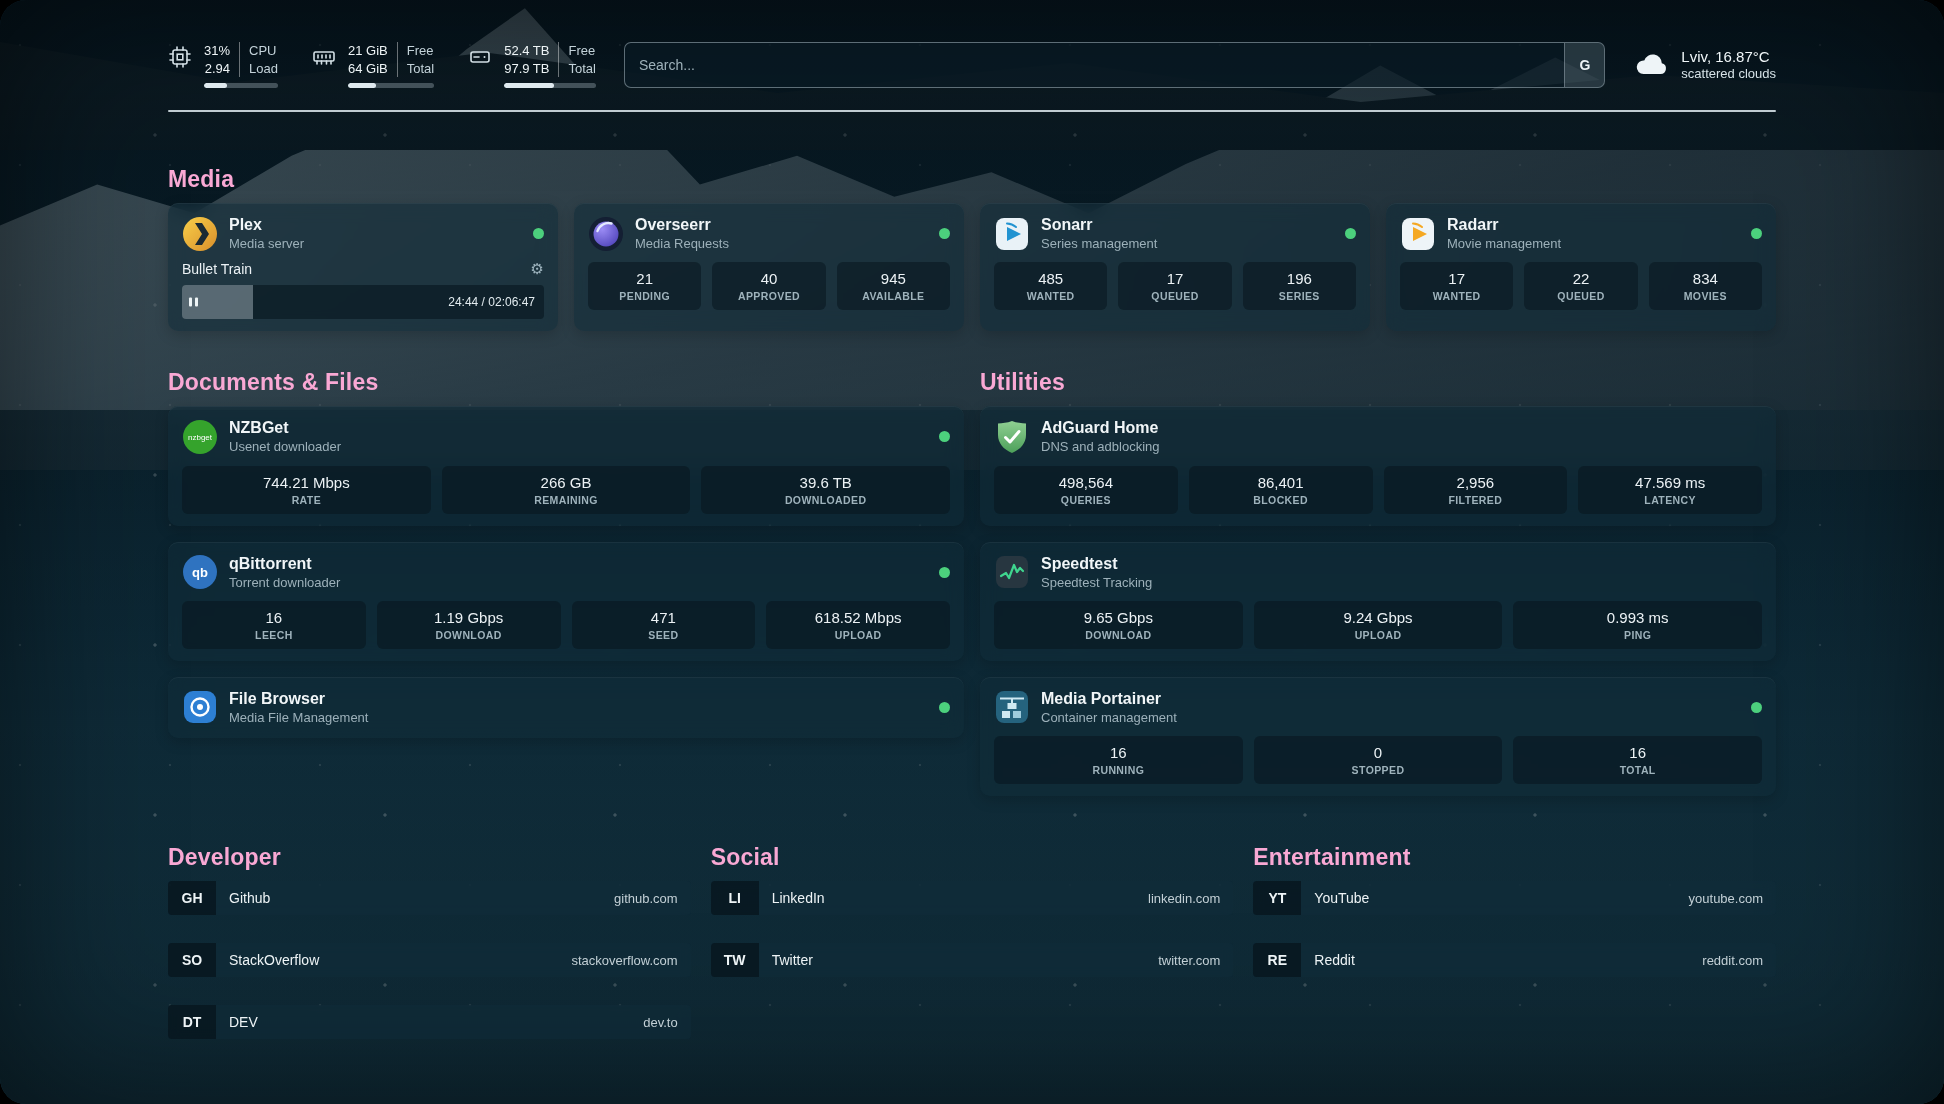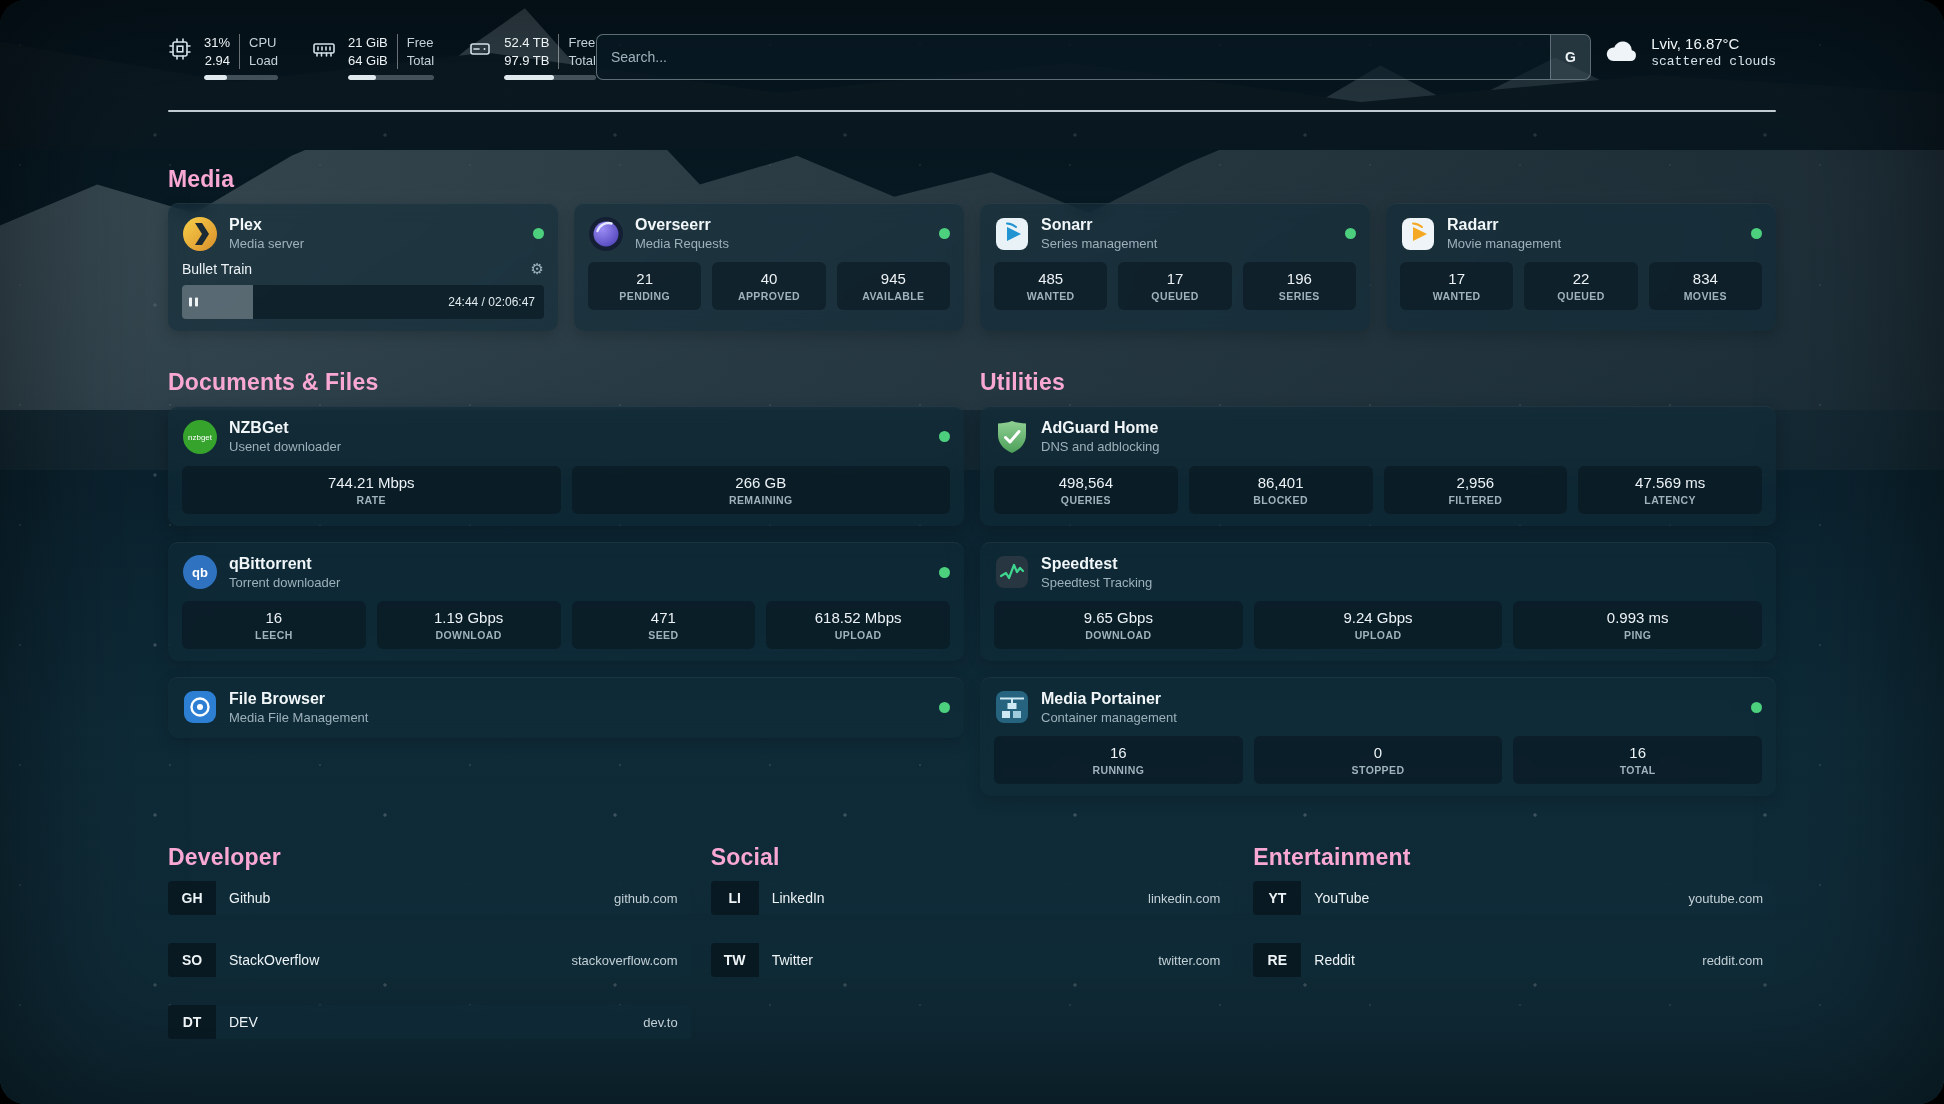--- a/index.html
+++ b/index.html
@@ -41,21 +41,21 @@
     background-size: 230px 170px, 150px 120px;
     background-position: 40px 50px, 95px 105px;
   }
   .tint { background: linear-gradient(180deg, rgba(6,20,28,.70) 0%, rgba(8,28,38,.52) 35%, rgba(10,34,46,.42) 65%, rgba(7,24,33,.50) 100%); }
   .vignette { box-shadow: inset 0 0 160px rgba(0,0,0,.55); pointer-events: none; }
 
   
   .content { position: absolute; inset: 0; padding: 34px 168px 0; }
 
   
-  .topbar { display: flex; align-items: flex-start; height: 62px; }
+  .topbar { display: flex; align-items: center; gap: 28px; height: 62px; }
   .resources { display: flex; gap: 34px; flex: none; }
   .resource { display: flex; gap: 12px; align-items: flex-start; }
   .res-icon { width: 24px; height: 24px; color: #d4e0e6; flex: none; margin-top: 3px; }
   .res-icon svg { display: block; }
   .res-body { display: flex; flex-direction: column; }
   .res-row { display: flex; align-items: stretch; gap: 9px; }
   .res-col { display: flex; flex-direction: column; font-size: 13px; line-height: 1.35; }
   .res-col.vals { align-items: flex-end; color: #eef4f6; }
   .res-col.labs { align-items: flex-start; color: #c3d2d9; }
   .res-sep { width: 1px; background: rgba(255,255,255,.4); }
@@ -67,21 +67,21 @@
   .search input { flex: 1; background: transparent; border: none; outline: none;
     color: #eef4f6; font-size: 14px; padding: 0 14px; font-family: inherit; }
   .search input::placeholder { color: #9fb2ba; }
   .search-btn { width: 40px; border: none; border-left: 1px solid rgba(200,215,225,.35);
     background: rgba(200,215,225,.16); color: #eef4f6; font-size: 14px; font-weight: bold; cursor: pointer; }
 
   .weather { margin-left: auto; display: flex; align-items: center; gap: 12px; flex: none; }
   .weather-icon { width: 36px; height: 36px; color: #eef4f7; }
   .weather-text { display: flex; flex-direction: column; line-height: 1.3; }
   .weather-loc { font-size: 15px; color: #f0f6f8; }
-  .weather-cond { font-size: 13px; color: #d6e2e7; font-family: Liberation Mono, monospace; }
+  .weather-cond { font-size: 13px; color: #d6e2e7; }
 
   .divider { margin-top: 14px; height: 2px; background: rgba(225,236,241,.85); border-radius: 1px; }
 
   
   .section-title { font-size: 23px; font-weight: 600; color: #f9a8d4; margin-bottom: 10px; letter-spacing: .2px; }
   .media-section { margin-top: 54px; }
   .media-grid { display: grid; grid-template-columns: repeat(4,1fr); gap: 16px; }
 
   .card {
     background: rgba(16,44,57,.55); border-radius: 10px; padding: 12px 14px;
@@ -407,20 +407,24 @@
               <span class="status-dot"></span>
             </div>
             <div class="tiles">
               <div class="tile">
                 <span class="tile-value">744.21 Mbps</span>
                 <span class="tile-label">RATE</span>
               </div>
               <div class="tile">
                 <span class="tile-value">266 GB</span>
                 <span class="tile-label">REMAINING</span>
+              </div>
+              <div class="tile">
+                <span class="tile-value">39.6 TB</span>
+                <span class="tile-label">DOWNLOADED</span>
               </div>
             </div>
           </div>
 
           <div class="card">
             <div class="card-head">
               <span class="svc-icon">
                 <svg viewBox="0 0 36 36" width="36" height="36">
                   <circle cx="18" cy="18" r="17" fill="#2f73c0"></circle>
                   <text x="18" y="23" text-anchor="middle" font-size="13" font-weight="bold" fill="#ffffff">qb</text>

